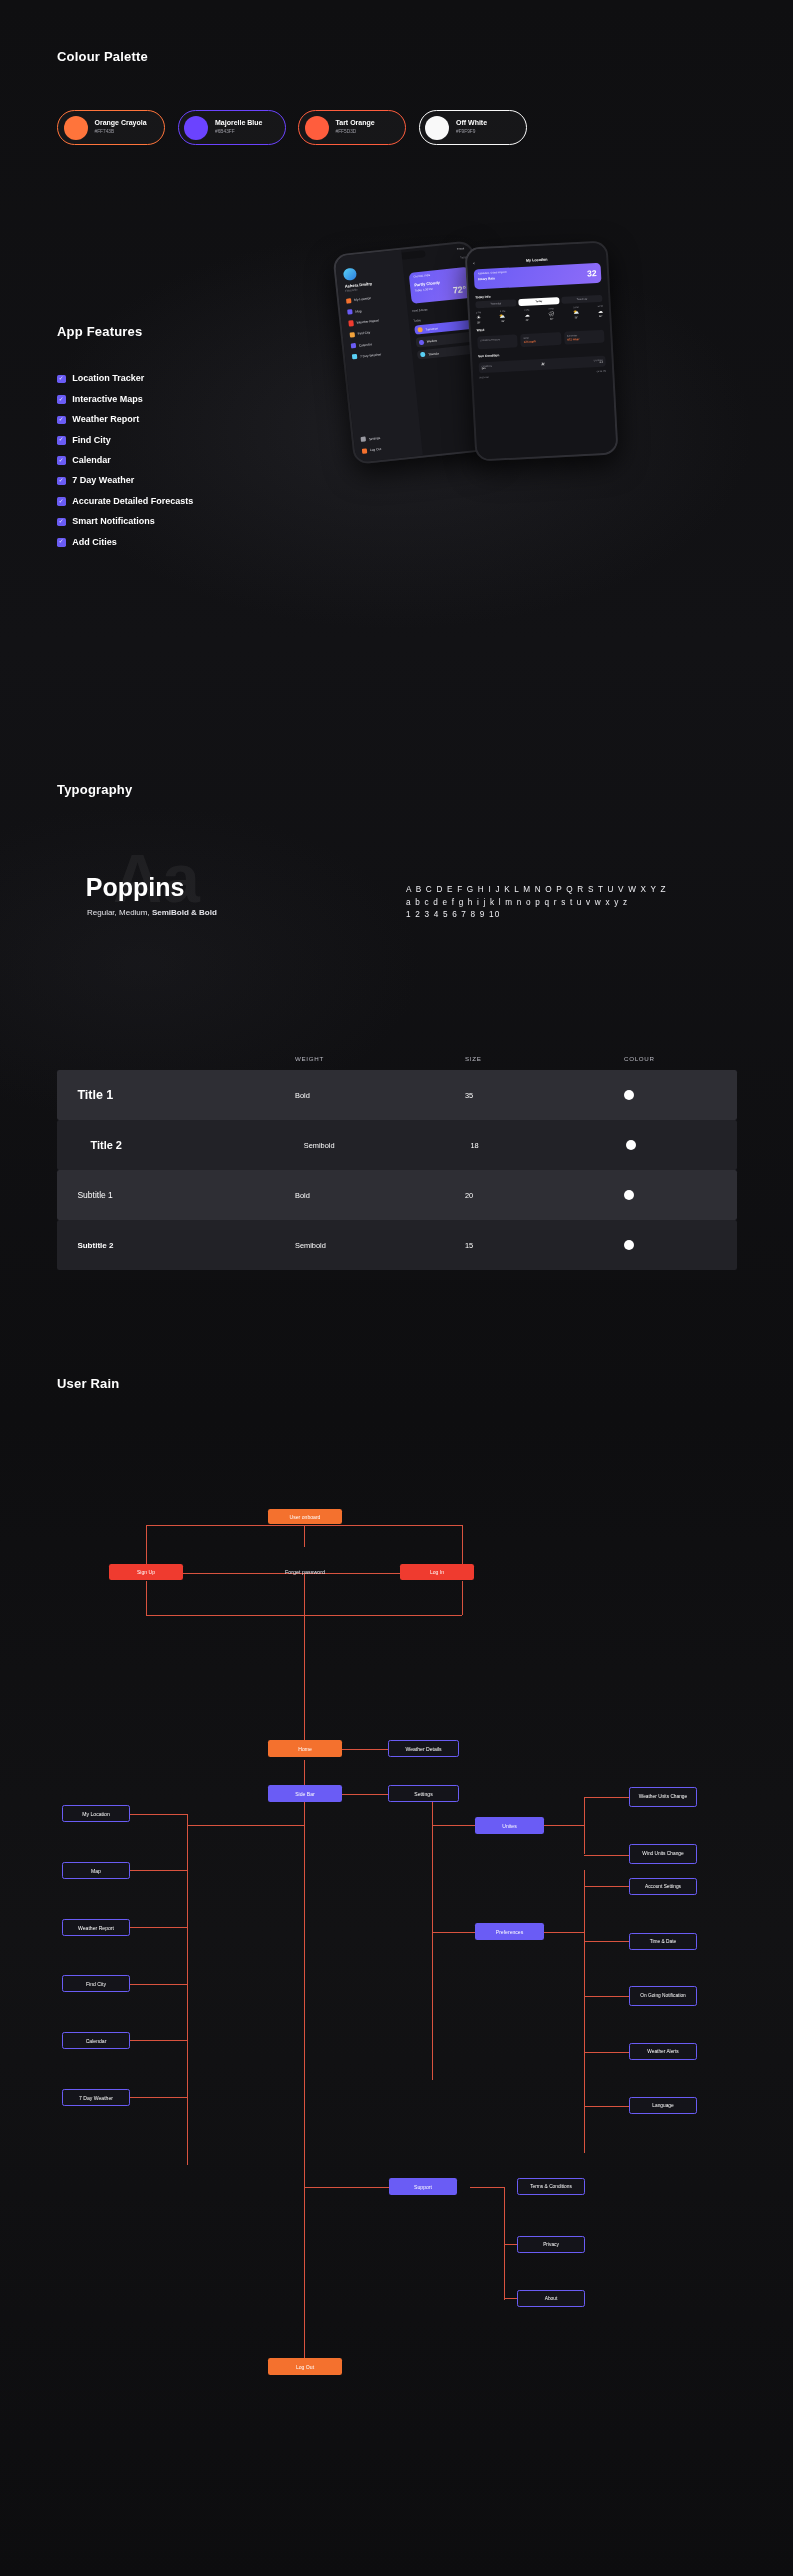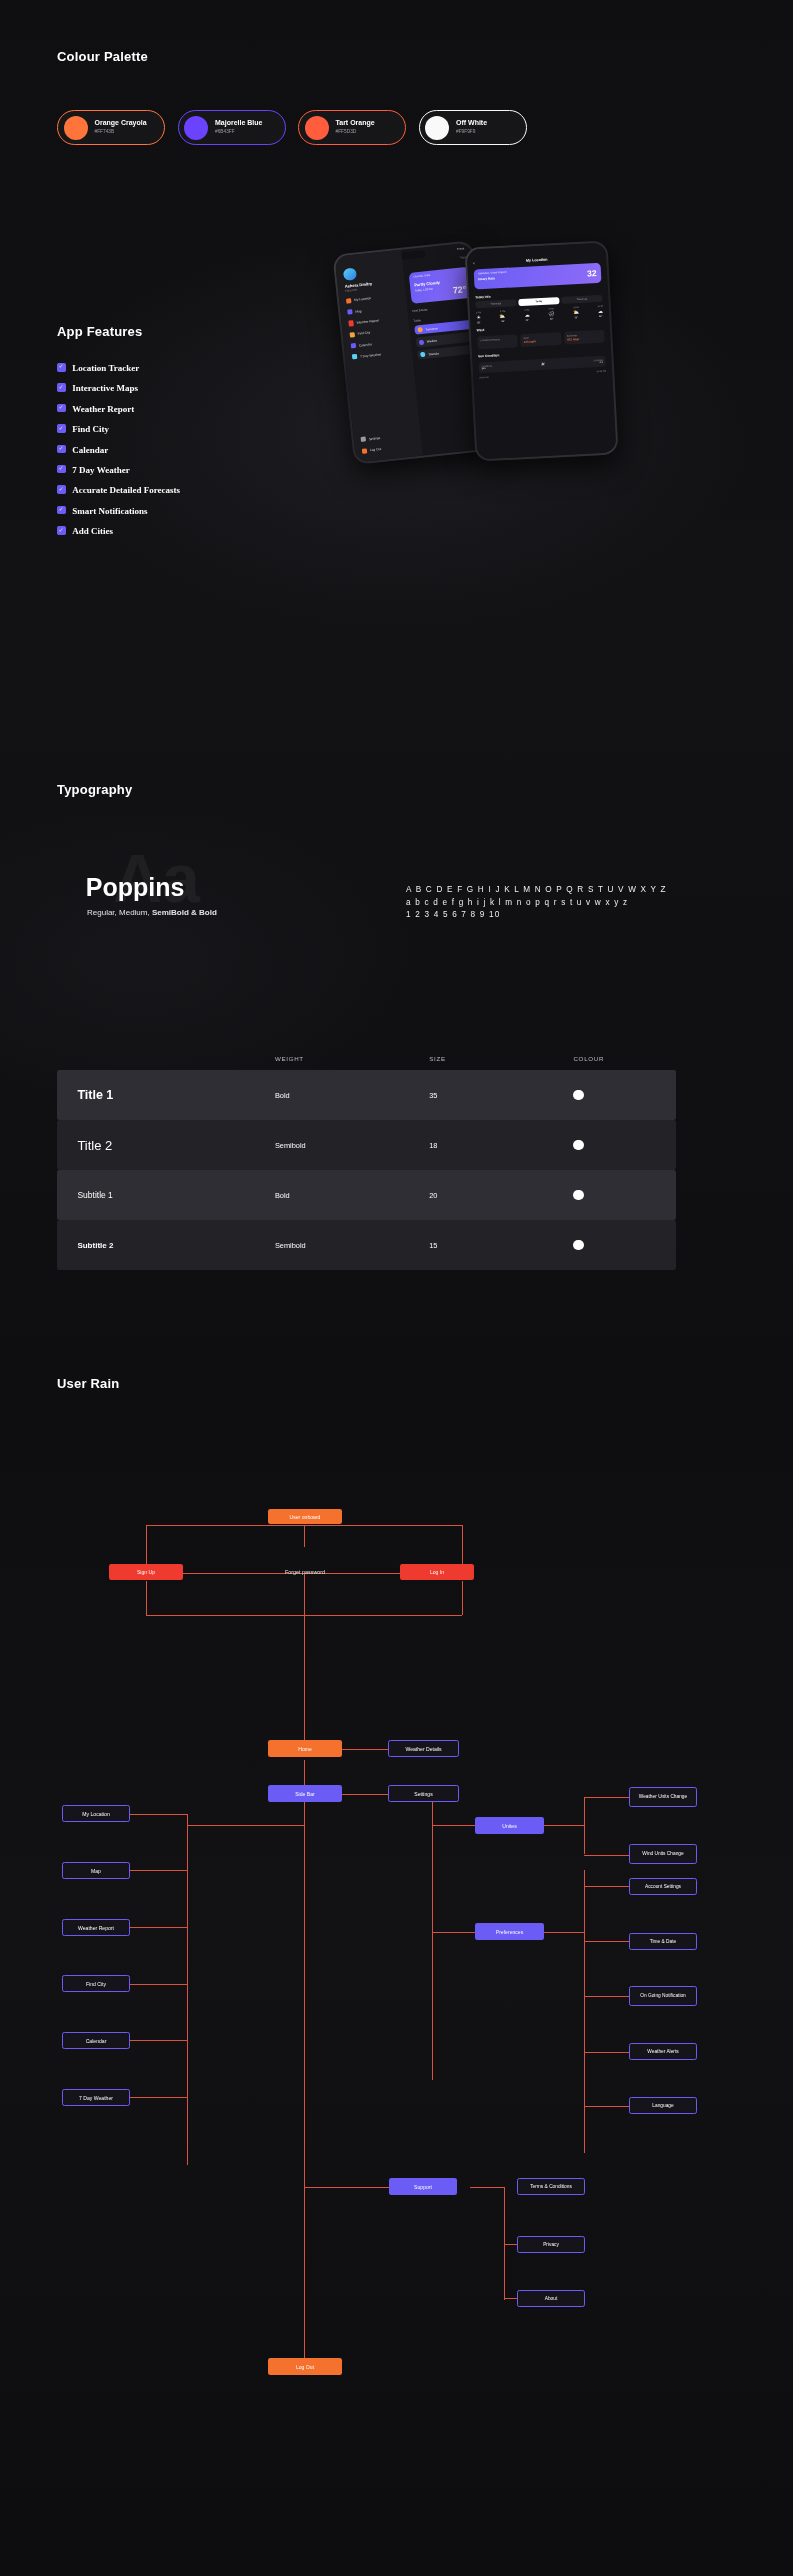--- a/index.html
+++ b/index.html
@@ -41,21 +41,21 @@
     width: 24px; height: 24px; border-radius: 50%;
     flex: 0 0 24px;
   }
   .swatch-txt { margin-left: 6.8px; }
   .swatch-name { font-size: 7px; font-weight: 600; line-height: 8.5px; }
   .swatch-hex { font-size: 4.8px; color: #9a9aa2; line-height: 6.8px; margin-top: 1.1px; }
 
   
   #features-title { position: absolute; left: 57px; top: 324px; }
   #features-list { position: absolute; left: 57px; top: 363px; }
-  .feature-row { display: flex; align-items: flex-start; height: 20.4px; font-family: Liberation Serif, serif; }
+  .feature-row { display: flex; align-items: flex-end; height: 20.4px; }
   .feature-check {
     width: 8.5px; height: 8.5px; border-radius: 1.7px;
     background: #6a5cf5;
     display: flex; align-items: center; justify-content: center;
     font-size: 5.7px; color: #fff; line-height: 1;
     flex: 0 0 8.5px;
   }
   .feature-label { margin-left: 6.8px; font-size: 9px; font-weight: bold; }
 
   
@@ -152,21 +152,21 @@
     font-size: 68px; font-weight: bold; color: rgba(255,255,255,0.055);
     line-height: 1;
   }
   #poppins-name { position: absolute; left: 6.8px; top: 17px; font-size: 25px; font-weight: bold; }
   #poppins-weights { position: absolute; left: 8px; top: 52px; font-size: 8px; color: #e3e3e8; }
   #poppins-weights b { font-weight: bold; }
   #glyphs { position: absolute; left: 406px; top: 884px; width: 340px; line-height: 12.5px; }
   .glyph-line { font-size: 8.2px; letter-spacing: 1.2px; color: #f0f0f4; }
 
   
-  #type-table { position: absolute; left: 57px; top: 1047px; width: 619px; }
+  #type-table { position: absolute; left: 57px; top: 1047px; width: 680px; }
   .tt-head { display: flex; height: 23px; align-items: center; font-size: 6.2px; letter-spacing: 0.7px; color: #b9b9c2; }
   .tt-row { display: flex; height: 50px; align-items: center; border-radius: 2.3px; }
   .tt-row:nth-child(odd) { background: #222227; }
   .tt-row:nth-child(even) { background: #2e2e34; }
   .c1 { width: 238px; padding-left: 20.4px; }
   .c2 { width: 170px; }
   .c3 { width: 159px; }
   .c4 { width: 113px; }
   .tt-head .c1 { padding-left: 20.4px; }
   .tt-val { font-size: 7.4px; }
@@ -465,21 +465,21 @@
   <div class="tt-row">
     <div class="c1" style="font-size:12.5px;font-weight:bold;">Title 1</div>
     <div class="c2 tt-val">Bold</div>
     <div class="c3 tt-val">35</div>
     <div class="c4">
         <div class="dot-white"></div>
       </div>
   </div>
 
   <div class="tt-row">
-    <div class="c1" style="font-size:13px;font-weight:400;">Title 2</div>
+    <div class="c1" style="font-size:11px;font-weight:700;margin-left:13px;">Title 2</div>
     <div class="c2 tt-val">Semibold</div>
     <div class="c3 tt-val">18</div>
     <div class="c4">
         <div class="dot-white"></div>
       </div>
   </div>
 
   <div class="tt-row">
     <div class="c1" style="font-size:8.5px;font-weight:normal;">Subtitle 1</div>
     <div class="c2 tt-val">Bold</div>

